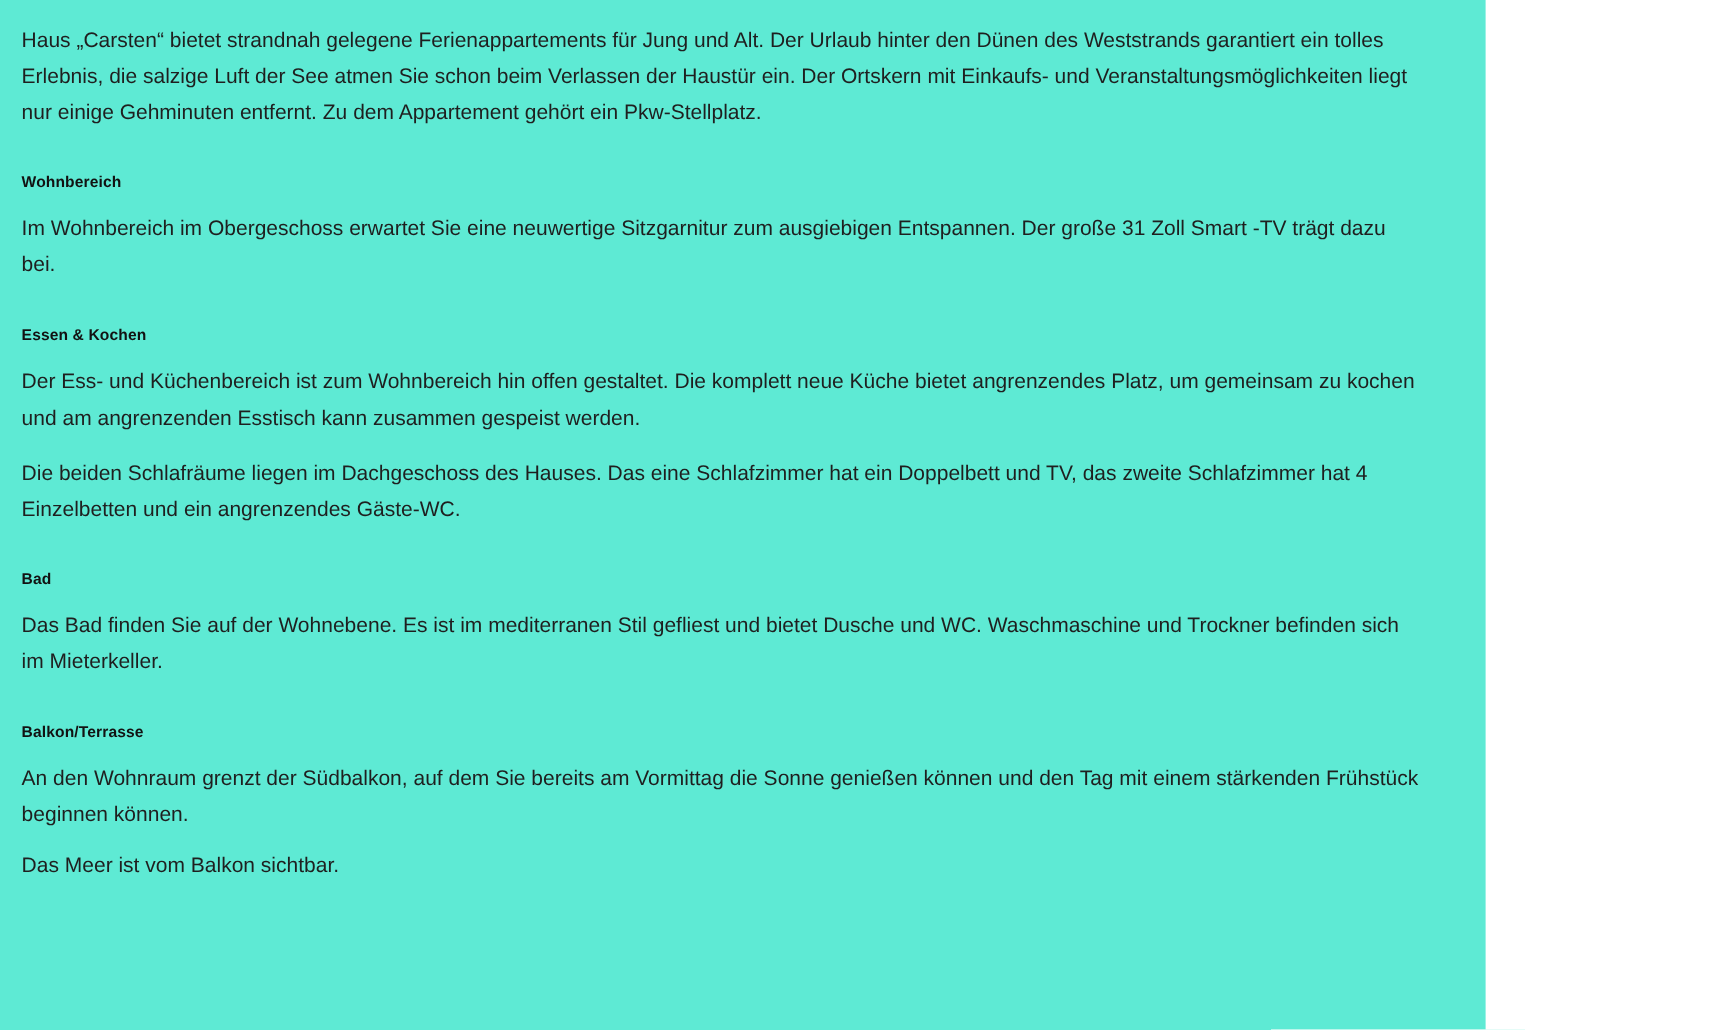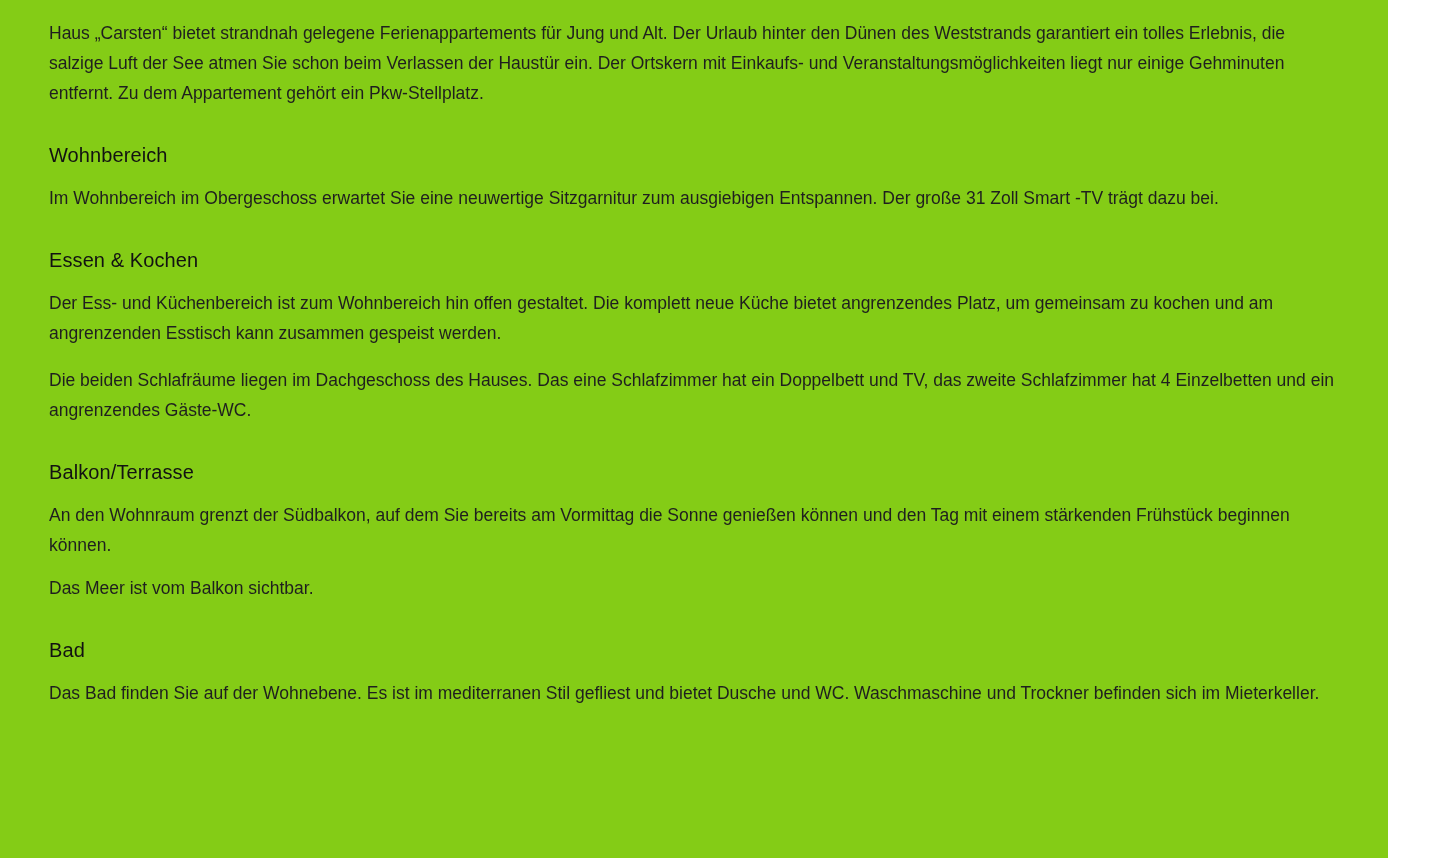--- a/index.html
+++ b/index.html
@@ -10,43 +10,43 @@
   }
   body {
     width: 1440px;
     height: 858px;
     font-family: "Liberation Sans", sans-serif;
     color: #1a1a1a;
     -webkit-font-smoothing: antialiased;
   }
   .page {
     box-sizing: border-box;
-    width: 1388px;
+    width: 1238px;
     height: 858px;
-    padding: 18px 54px 0 49px;
-    background: #84cc16;
+    padding: 18px 54px 0 18px;
+    background: #5eead4;
     overflow: hidden;
   }
   .intro {
     font-size: 17.5px;
     line-height: 1.72;
     color: #1f1f1f;
     margin: 0 0 16px 0;
     max-width: 1355px;
     text-align: left;
   }
   .section {
     margin: 0;
   }
   .section + .section {
     margin-top: 16px;
   }
   .sec-head {
-    font-size: 20px;
-    font-weight: normal;
+    font-size: 13px;
+    font-weight: bold;
     color: #121212;
     margin: 36px 0 0 0;
     letter-spacing: 0.1px;
   }
   .sec-body {
     font-size: 17.5px;
     line-height: 1.72;
     color: #1f1f1f;
     margin: 16px 0 0 0;
     max-width: 1345px;
@@ -70,23 +70,23 @@
   <section class="section">
     <h2 class="sec-head">Essen &amp; Kochen</h2>
     <p class="sec-body">Der Ess- und Küchenbereich ist zum Wohnbereich hin offen gestaltet. Die komplett neue Küche bietet angrenzendes Platz, um gemeinsam zu kochen und am angrenzenden Esstisch kann zusammen gespeist werden.</p>
   </section>
 
   <section class="section">
     <p class="sec-body">Die beiden Schlafräume liegen im Dachgeschoss des Hauses. Das eine Schlafzimmer hat ein Doppelbett und TV, das zweite Schlafzimmer hat 4 Einzelbetten und ein angrenzendes Gäste-WC.</p>
   </section>
 
   <section class="section">
+    <h2 class="sec-head">Bad</h2>
+    <p class="sec-body">Das Bad finden Sie auf der Wohnebene. Es ist im mediterranen Stil gefliest und bietet Dusche und WC. Waschmaschine und Trockner befinden sich im Mieterkeller.</p>
+  </section>
+
+  <section class="section">
     <h2 class="sec-head">Balkon/Terrasse</h2>
     <p class="sec-body">An den Wohnraum grenzt der Südbalkon, auf dem Sie bereits am Vormittag die Sonne genießen können und den Tag mit einem stärkenden Frühstück beginnen können.</p>
     <p class="sec-body">Das Meer ist vom Balkon sichtbar.</p>
   </section>
 
-  <section class="section">
-    <h2 class="sec-head">Bad</h2>
-    <p class="sec-body">Das Bad finden Sie auf der Wohnebene. Es ist im mediterranen Stil gefliest und bietet Dusche und WC. Waschmaschine und Trockner befinden sich im Mieterkeller.</p>
-  </section>
-
 </div>
 
 </body></html>

